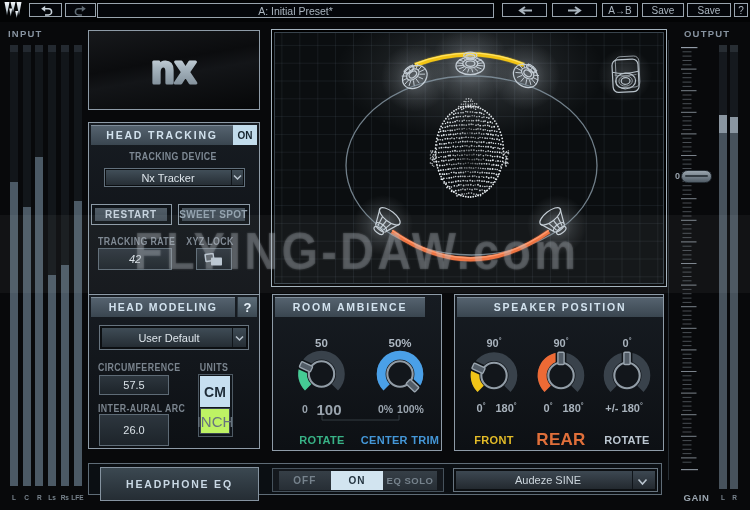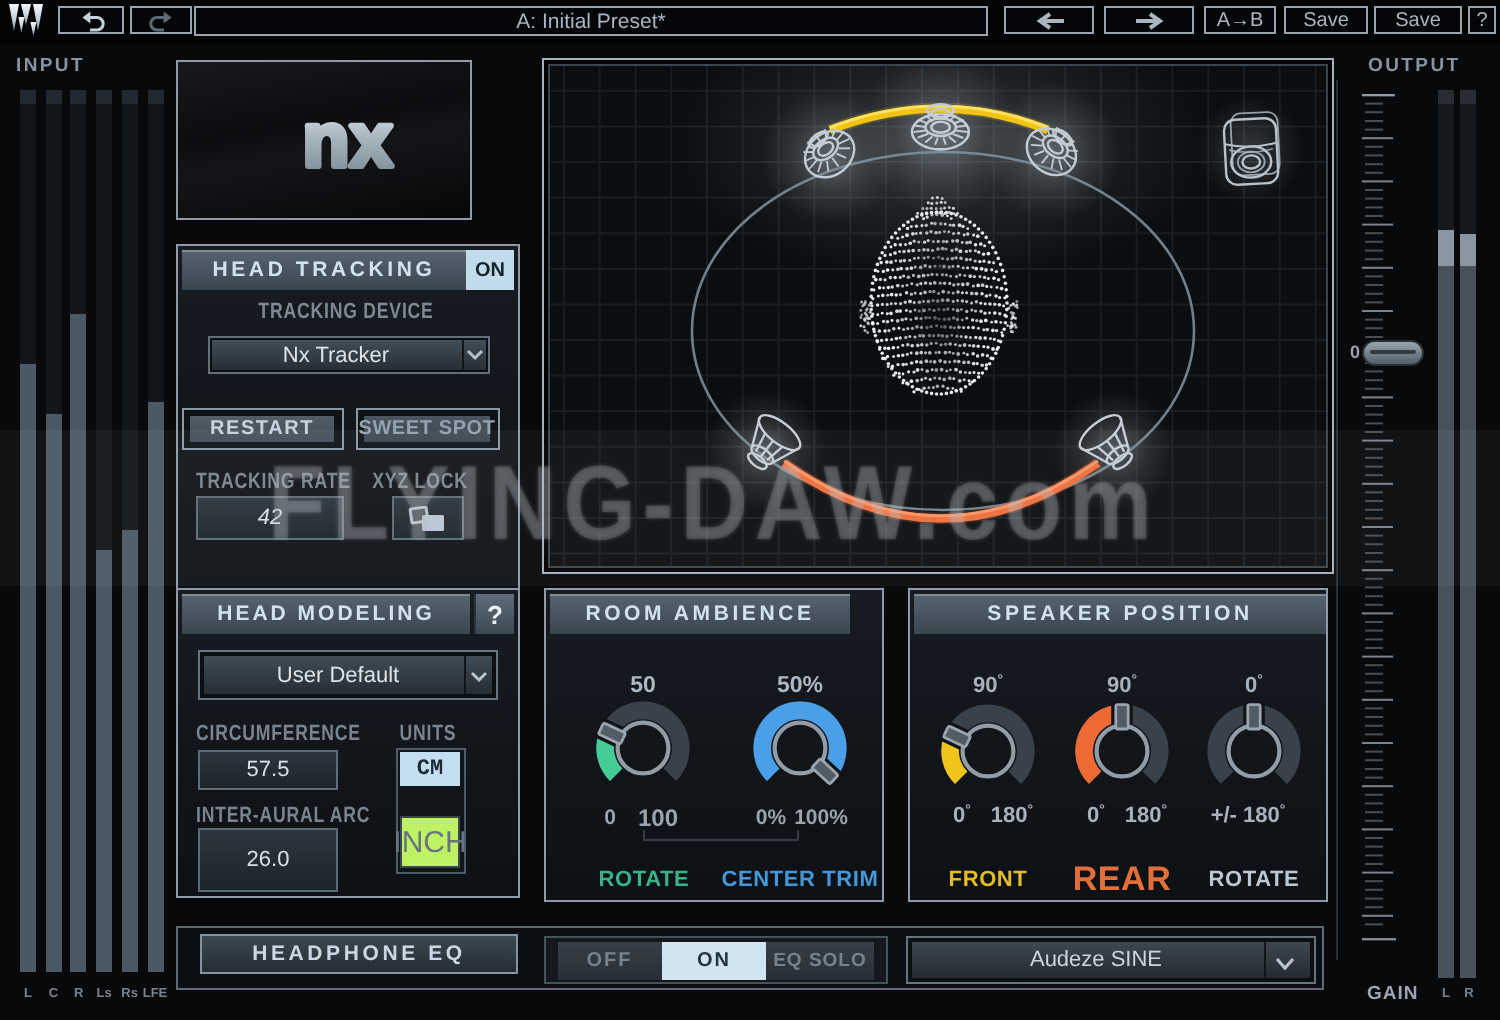--- a/index.html
+++ b/index.html
@@ -193,21 +193,21 @@
 <div style="position:absolute;left:719px;top:45px;width:8px;height:7px;background:#272d33;"></div>
 <div style="position:absolute;left:719px;top:115px;width:8px;height:18px;background:#8a96a1;"></div>
 <div style="position:absolute;left:719px;top:133px;width:8px;height:356px;background:#47525c;"></div>
 <div style="position:absolute;left:730px;top:45px;width:8px;height:444px;background:#15191e;"></div>
 <div style="position:absolute;left:730px;top:45px;width:8px;height:7px;background:#272d33;"></div>
 <div style="position:absolute;left:730px;top:117px;width:8px;height:16px;background:#8a96a1;"></div>
 <div style="position:absolute;left:730px;top:133px;width:8px;height:356px;background:#47525c;"></div>
 <div style="position:absolute;top:496.5px;left:683.5px;transform:translate(0,-50%);font-size:9.5px;font-weight:700;color:#9aa5af;letter-spacing:0.5px;white-space:nowrap;">GAIN</div>
 <div style="position:absolute;top:497px;left:723px;transform:translate(-50%,-50%);font-size:6.5px;font-weight:700;color:#79848e;letter-spacing:0px;white-space:nowrap;">L</div>
 <div style="position:absolute;top:497px;left:734.5px;transform:translate(-50%,-50%);font-size:6.5px;font-weight:700;color:#79848e;letter-spacing:0px;white-space:nowrap;">R</div>
-<div class="panel" style="left:88px;top:30px;width:148px;height:80px;
+<div class="panel" style="left:88px;top:30px;width:172px;height:80px;
 background:linear-gradient(170deg,#17191c 0%,#0b0c0e 40%,#131518 55%,#060708 100%);">
 <svg width="170" height="78" viewBox="0 0 170 78">
 <defs>
           <linearGradient id="nxg" x1="0" y1="0" x2="0" y2="1">
 <stop offset="0" stop-color="#e3ebf1"></stop>
             <stop offset="0.45" stop-color="#a7b5bf"></stop>
             <stop offset="1" stop-color="#76848f"></stop>
           </linearGradient>
         </defs>
 <text x="85" y="52" text-anchor="middle" font-family="Liberation Sans" font-size="38" font-weight="bold" letter-spacing="0.5" fill="url(#nxg)" stroke="url(#nxg)" stroke-width="3" stroke-linejoin="round" paint-order="stroke" style="paint-order:stroke;">nx</text>
@@ -249,29 +249,29 @@
         <path d="M1,1.5 L4.5,5 L8,1.5" fill="none" stroke="#b9c4ce" stroke-width="1.5"></path>
       </svg>
     </div>
 <div style="position:absolute;top:337.5px;left:169px;transform:translate(-50%,-50%);font-size:11px;font-weight:400;color:#dde5eb;letter-spacing:0px;white-space:nowrap;">User Default</div>
 <div style="position:absolute;top:366.5px;left:98px;transform:translate(0,-50%) scaleX(0.8);transform-origin:left center;font-size:11px;font-weight:700;color:#7a848e;letter-spacing:0.5px;white-space:nowrap;">CIRCUMFERENCE</div>
 <div class="inbox" style="left:99px;top:375px;width:70px;height:20px;">57.5</div>
 <div style="position:absolute;top:408px;left:98px;transform:translate(0,-50%) scaleX(0.8);transform-origin:left center;font-size:11px;font-weight:700;color:#7a848e;letter-spacing:0.5px;white-space:nowrap;">INTER-AURAL ARC</div>
 <div class="inbox" style="left:99px;top:414px;width:70px;height:32px;text-align:right;">26.0</div>
 <div style="position:absolute;top:366.5px;left:213.5px;transform:translate(-50%,-50%) scaleX(0.8);font-size:11px;font-weight:700;color:#7a848e;letter-spacing:0.5px;white-space:nowrap;">UNITS</div>
 <div style="position:absolute;left:197.5px;top:373.5px;width:35px;height:63px;border:1px solid #4e5a64;background:#10151a;"></div>
-<div style="position:absolute;left:200px;top:376px;width:30px;height:17px;background:#c6dff0;color:#1d2b37;font-weight:700;font-size:11px;display:flex;align-items:center;justify-content:center;font-family:Liberation Mono, monospace;">CM</div>
+<div style="position:absolute;left:200px;top:376px;width:30px;height:31px;background:#c6dff0;color:#1d2b37;font-weight:700;font-size:14px;display:flex;align-items:center;justify-content:center;">CM</div>
 <div style="position:absolute;left:200px;top:408px;width:30px;height:26px;background:#bef264;border:1px solid #3c4751;color:#68747f;font-weight:400;font-size:15px;display:flex;align-items:center;justify-content:center;">INCH</div>
 <div class="panel" style="left:272px;top:294px;width:170px;height:157px;">
 <div class="phead" style="width:150px;">ROOM AMBIENCE</div>
 </div>
 <div style="position:absolute;top:343px;left:321.5px;transform:translate(-50%,-50%);font-size:11.5px;font-weight:700;color:#aeb8c2;letter-spacing:0px;white-space:nowrap;">50</div>
 <div style="position:absolute;top:343px;left:400px;transform:translate(-50%,-50%);font-size:11.5px;font-weight:700;color:#aeb8c2;letter-spacing:0px;white-space:nowrap;">50%</div>
 <div style="position:absolute;top:408.5px;left:305px;transform:translate(-50%,-50%);font-size:10.5px;font-weight:700;color:#9aa4ae;letter-spacing:0px;white-space:nowrap;">0</div>
-<div style="position:absolute;top:408.5px;left:329px;transform:translate(-50%,-50%);font-size:12px;font-weight:700;color:#9aa4ae;letter-spacing:0px;white-space:nowrap;">100</div>
+<div style="position:absolute;top:408.5px;left:329px;transform:translate(-50%,-50%);font-size:15px;font-weight:700;color:#9aa4ae;letter-spacing:0px;white-space:nowrap;">100</div>
 <div style="position:absolute;top:408.5px;left:385.5px;transform:translate(-50%,-50%);font-size:10.5px;font-weight:700;color:#9aa4ae;letter-spacing:0px;white-space:nowrap;">0%</div>
 <div style="position:absolute;top:408.5px;left:410.5px;transform:translate(-50%,-50%);font-size:10.5px;font-weight:700;color:#9aa4ae;letter-spacing:0px;white-space:nowrap;">100%</div>
 <div style="position:absolute;top:440px;left:322px;transform:translate(-50%,-50%);font-size:11px;font-weight:700;color:#38b286;letter-spacing:0.3px;white-space:nowrap;">ROTATE</div>
 <div style="position:absolute;top:440px;left:400px;transform:translate(-50%,-50%);font-size:11px;font-weight:700;color:#4497d8;letter-spacing:0.3px;white-space:nowrap;">CENTER TRIM</div>
 <div class="panel" style="left:454px;top:294px;width:210px;height:157px;">
 <div class="phead" style="width:206px;">SPEAKER POSITION</div>
 </div>
 <svg style="position:absolute;left:0;top:0;pointer-events:none;" width="750" height="510" viewBox="0 0 750 510">
       <path d="M308.1,387.4 A18.9,18.9 0 1 1 334.9,387.4" fill="none" stroke="#39424b" stroke-width="8.8" stroke-linecap="butt"></path>
 <path d="M308.1,387.4 A18.9,18.9 0 0 1 303.7,367.5" fill="none" stroke="#45cb94" stroke-width="8.8"></path>
@@ -324,21 +324,21 @@
 <div style="position:absolute;top:342.5px;left:627px;transform:translate(-50%,-50%);font-size:11px;font-weight:700;color:#a8b2bc;letter-spacing:0px;white-space:nowrap;">0<span style="font-size:7px;vertical-align:4px;">°</span></div>
 <div style="position:absolute;top:407.5px;left:481px;transform:translate(-50%,-50%);font-size:11px;font-weight:700;color:#a8b2bc;letter-spacing:0px;white-space:nowrap;">0<span style="font-size:7px;vertical-align:4px;">°</span></div>
 <div style="position:absolute;top:407.5px;left:506px;transform:translate(-50%,-50%);font-size:11px;font-weight:700;color:#a8b2bc;letter-spacing:0px;white-space:nowrap;">180<span style="font-size:7px;vertical-align:4px;">°</span></div>
 <div style="position:absolute;top:407.5px;left:548px;transform:translate(-50%,-50%);font-size:11px;font-weight:700;color:#a8b2bc;letter-spacing:0px;white-space:nowrap;">0<span style="font-size:7px;vertical-align:4px;">°</span></div>
 <div style="position:absolute;top:407.5px;left:573px;transform:translate(-50%,-50%);font-size:11px;font-weight:700;color:#a8b2bc;letter-spacing:0px;white-space:nowrap;">180<span style="font-size:7px;vertical-align:4px;">°</span></div>
 <div style="position:absolute;top:407.5px;left:624px;transform:translate(-50%,-50%);font-size:11px;font-weight:700;color:#a8b2bc;letter-spacing:0px;white-space:nowrap;">+/- 180<span style="font-size:7px;vertical-align:4px;">°</span></div>
 <div style="position:absolute;top:440px;left:494px;transform:translate(-50%,-50%);font-size:11px;font-weight:700;color:#e3bc28;letter-spacing:0.3px;white-space:nowrap;">FRONT</div>
 <div style="position:absolute;top:440px;left:561px;transform:translate(-50%,-50%);font-size:17px;font-weight:700;color:#e06f3a;letter-spacing:0.3px;white-space:nowrap;">REAR</div>
 <div style="position:absolute;top:440px;left:627px;transform:translate(-50%,-50%);font-size:11px;font-weight:700;color:#bcc7d1;letter-spacing:0.3px;white-space:nowrap;">ROTATE</div>
 <div style="position:absolute;left:88px;top:463px;width:574px;height:32px;border:1px solid #5f6c77;background:#0b0f13;"></div>
-<div class="pbtn" style="left:100px;top:467px;width:159px;height:20px;border-color:#8593a0;color:#c9d8e4;font-size:10.5px;letter-spacing:1.8px;">HEADPHONE EQ</div>
+<div class="pbtn" style="left:100px;top:467px;width:159px;height:34px;border-color:#8593a0;color:#c9d8e4;font-size:10.5px;letter-spacing:1.8px;">HEADPHONE EQ</div>
 <div style="position:absolute;left:272px;top:467.5px;width:172px;height:24px;border:1px solid #46525c;background:#14181d;"></div>
 <div style="position:absolute;left:278.5px;top:470.5px;width:52.5px;height:19px;background:linear-gradient(#363f47,#272e35);color:#76828c;font-weight:700;font-size:10px;letter-spacing:1px;display:flex;align-items:center;justify-content:center;">OFF</div>
 <div style="position:absolute;left:331px;top:470.5px;width:52px;height:19px;background:#d2e4f0;color:#243440;font-weight:700;font-size:10px;letter-spacing:1px;display:flex;align-items:center;justify-content:center;">ON</div>
 <div style="position:absolute;left:383px;top:470.5px;width:54px;height:19px;background:linear-gradient(#363f47,#272e35);color:#76828c;font-weight:700;font-size:9.5px;letter-spacing:0.5px;display:flex;align-items:center;justify-content:center;">EQ SOLO</div>
 <div style="position:absolute;left:453px;top:467.5px;width:205px;height:24.5px;border:1px solid #67747f;background:#0c0f12;">
 <div style="position:absolute;left:2px;top:2px;width:199px;height:18.5px;background:linear-gradient(#3d4852,#23292f);"></div>
 <div style="position:absolute;left:178px;top:2px;width:1px;height:18.5px;background:#10151a;"></div>
 <svg style="position:absolute;left:183px;top:9px;" width="11" height="8" viewBox="0 0 11 8">
         <path d="M1.5,1.5 L5.5,6 L9.5,1.5" fill="none" stroke="#b9c4ce" stroke-width="1.6"></path>
       </svg>

